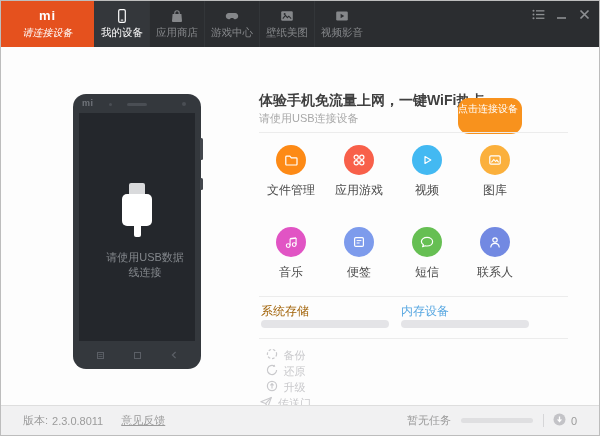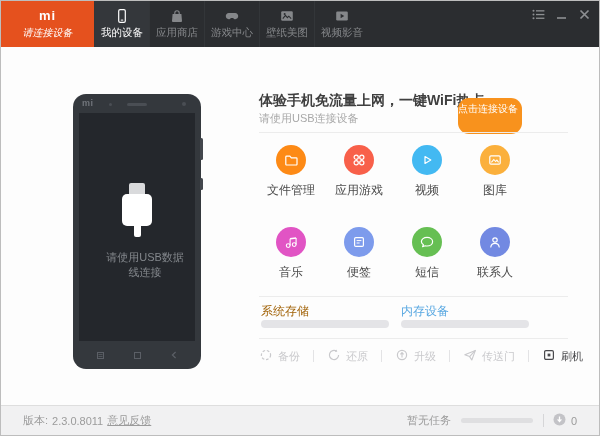--- a/index.html
+++ b/index.html
@@ -53,32 +53,32 @@
   .hr{position:absolute;left:258px;width:309px;height:1px;background:#ececec;}
   .hr1{top:85px;}.hr2{top:249px;}.hr3{top:291px;}
   .grid{position:absolute;left:256px;top:98px;display:grid;grid-template-columns:repeat(4,68px);row-gap:28px;}
   .cell{display:flex;flex-direction:column;align-items:center;cursor:pointer;}
   .bubble{width:30px;height:30px;border-radius:50%;display:flex;align-items:center;justify-content:center;}
   .cell .lbl{margin-top:7px;font-size:12px;color:#4b4b4b;white-space:nowrap;}
   .stor-label1{position:absolute;left:260px;top:256px;font-size:12px;cursor:pointer;}
   .stor-label2{position:absolute;left:400px;top:256px;font-size:12px;cursor:pointer;}
   .stor-bar1{position:absolute;left:260px;top:273px;width:128px;height:8px;border-radius:4px;background:#e4e4e7;}
   .stor-bar2{position:absolute;left:400px;top:273px;width:128px;height:8px;border-radius:4px;background:#e4e4e7;}
-  .toolbar{position:absolute;left:258px;top:300px;height:18px;display:flex;align-items:center;}
+  .toolbar{position:absolute;left:258px;top:300px;height:18px;display:flex;align-items:center;flex-direction:column;}
   .tool{display:flex;align-items:center;gap:5px;font-size:11px;cursor:default;}
   .tool.disabled{color:#c9c9cc;}
   .tool.enabled{color:#4a4a4d;cursor:pointer;}
   .tsep{width:1px;height:12px;background:#e3e3e5;margin:0 13px;}
   
   .statusbar{
     position:absolute;left:0;right:0;bottom:0;height:30px;background:#f1f1f2;border-top:1px solid #dedede;
     display:flex;align-items:center;justify-content:space-between;padding:0 22px;box-sizing:border-box;
   }
   .sb-left{display:flex;align-items:center;font-size:11px;color:#9b9b9b;gap:4px;}
-  .sb-feedback{margin-left:0;text-decoration:underline;cursor:pointer;color:#9b9b9b;}
+  .sb-feedback{margin-left:14px;text-decoration:underline;cursor:pointer;color:#9b9b9b;}
   .sb-right{display:flex;align-items:center;font-size:11px;color:#9b9b9b;}
   .taskbar{width:72px;height:5px;border-radius:3px;background:#dfdfe1;margin:0 10px;}
   .sb-sep{width:1px;height:13px;background:#d6d6d8;margin-right:9px;}
   .dl-count{margin-left:5px;color:#9b9b9b;}
 </style>
 </head>
 <body>
 
 <div class="window">
 

